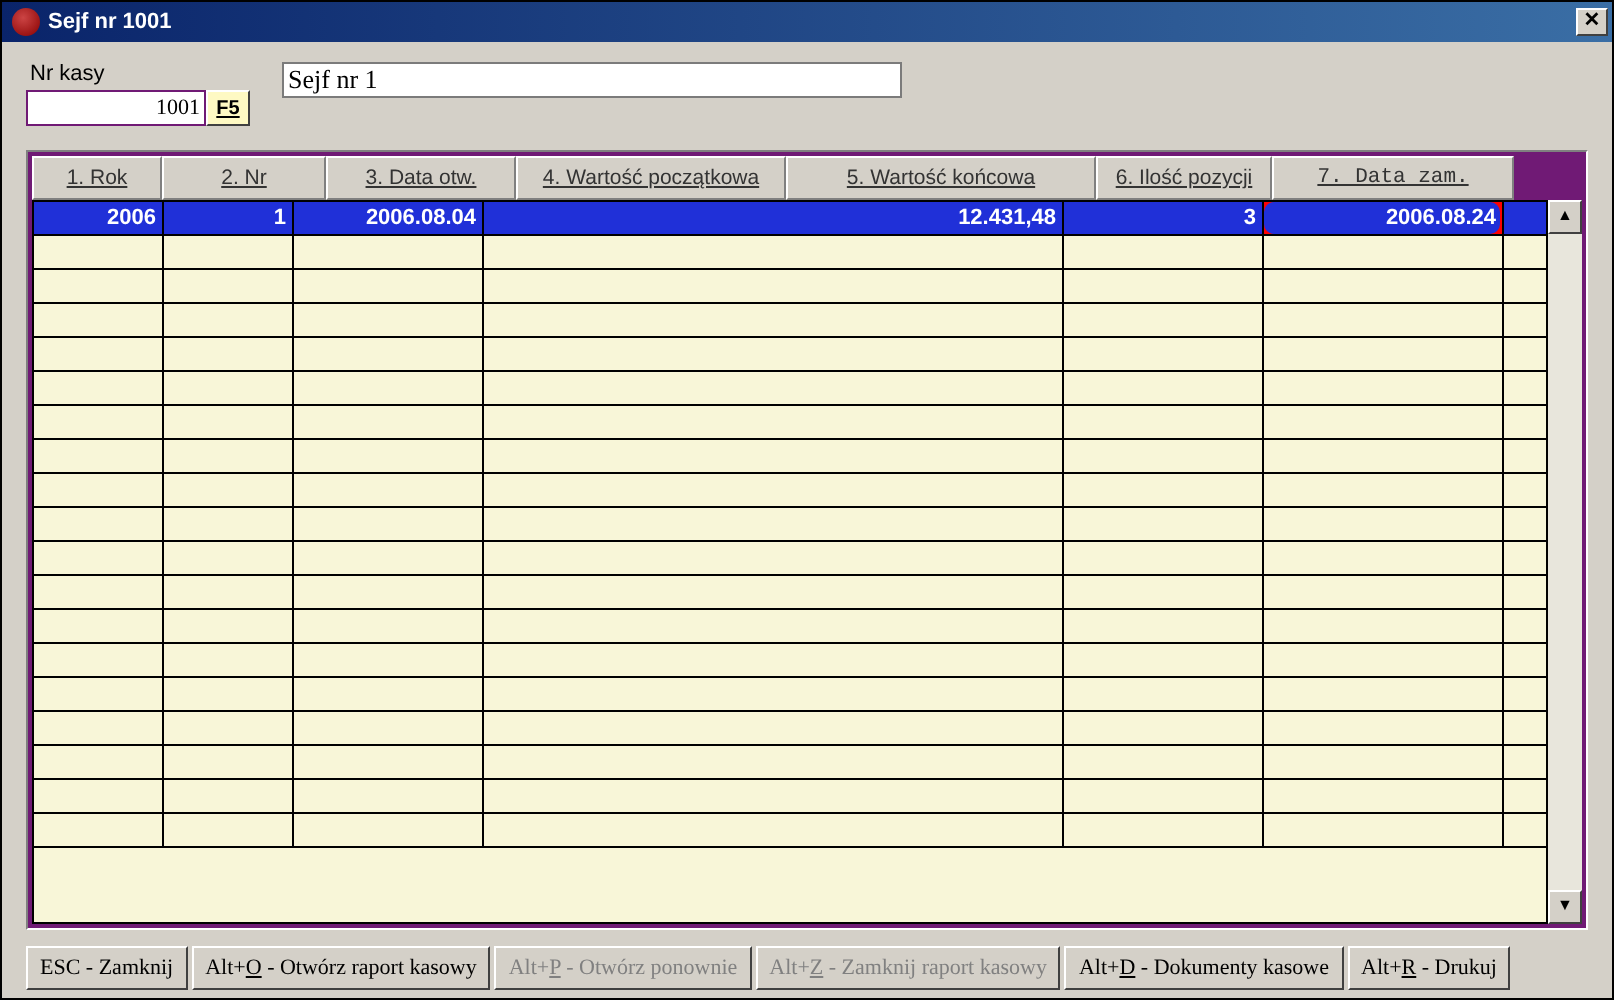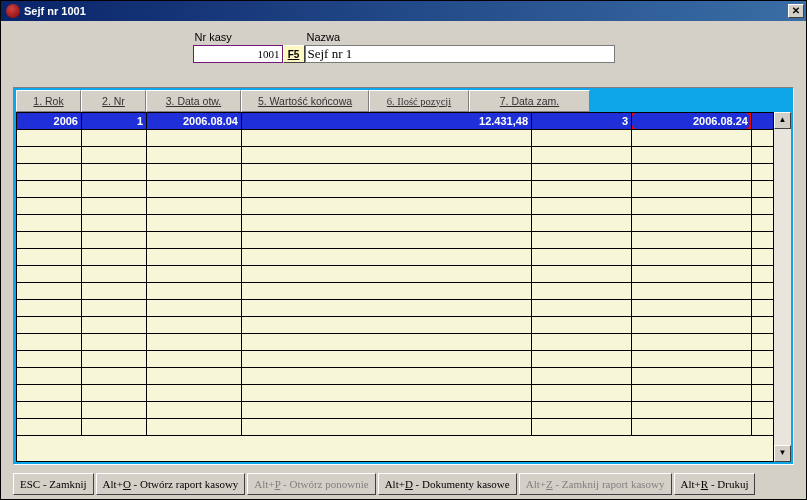--- a/index.html
+++ b/index.html
@@ -52,23 +52,22 @@
   line-height: 11px;
 }
 .content {
   flex: 1;
   padding: 10px 12px 4px 12px;
   display: flex;
   flex-direction: column;
 }
 .top-fields {
   display: flex;
-  gap: 0;
-  margin-bottom: 24px;
-  justify-content: center;
+  gap: 16px;
+  margin-bottom: 12px;
 }
 .field-group { display: flex; flex-direction: column; }
 .field-label { color: #000; margin-bottom: 2px; padding-left: 2px; }
 .field-row { display: flex; align-items: center; }
 .input-kasa {
   width: 90px;
   height: 18px;
   border: 1px solid #701a75;
   background: #fff;
   text-align: right;
@@ -95,21 +94,21 @@
   background: #fff;
   padding-left: 2px;
   font-family: Tahoma;
   font-size: 13px;
 }
 .table-area {
   flex: 1;
   border: 1px solid #808080;
   border-right-color: #fff;
   border-bottom-color: #fff;
-  background: #0ea5e9;
+  background: #701a75;
   padding: 2px;
   display: flex;
   flex-direction: column;
   position: relative;
   overflow: hidden;
 }
 .table-wrap {
   display: flex;
   flex: 1;
 }
@@ -161,26 +160,26 @@
 .grid-row.selected { background: #2030d8; color: #fff; }
 .grid-row.empty .cell { }
 .c1 { width: 65px; }
 .c2 { width: 65px; }
 .c3 { width: 95px; }
 .c4 { width: 135px; margin-top: 28px; }
 .c5 { width: 155px; }
 .c6 { width: 100px; }
 .c7 { width: 120px; position: relative; }
 .hc1 { width: 65px; }
-.hc2 { width: 65px; }
+.hc2 { width: 82px; }
 .hc3 { width: 95px; }
 .hc4 { width: 135px; }
-.hc5 { width: 128px; }
-.hc6 { width: 100px; font-family: Liberation Serif, serif; }
-.hc7 { width: 121px; }
+.hc5 { width: 155px; }
+.hc6 { width: 88px; }
+.hc7 { width: 121px; font-family: Liberation Mono, monospace; }
 .highlight-red {
   position: absolute;
   border: 3px solid #f00;
   border-radius: 8px;
   inset: -3px -2px -3px -3px;
   pointer-events: none;
   box-shadow: 0 0 1px 1px rgba(255,0,0,0.4);
 }
 .scrollbar-v {
   width: 17px;
@@ -234,37 +233,39 @@
 
     <div class="top-fields">
       <div class="field-group">
         <div class="field-label">Nr kasy</div>
         <div class="field-row">
           <input class="input-kasa" value="1001" style="">
           <button class="f5-btn">F5</button>
         </div>
       </div>
       <div class="field-group">
-        <div class="field-label">Nazwa</div>
         <input class="input-nazwa" value="Sejf nr 1" style="">
       </div>
     </div>
 
     <div class="table-area">
       <div class="table-wrap">
         <div class="grid">
           <div class="grid-header">
             <div class="hcell hc1">
                 <span>1. Rok</span>
               </div>
             <div class="hcell hc2">
                 <span>2. Nr</span>
               </div>
             <div class="hcell hc3">
                 <span>3. Data otw.</span>
+              </div>
+            <div class="hcell hc4">
+                <span>4. Wartość początkowa</span>
               </div>
             <div class="hcell hc5">
                 <span>5. Wartość końcowa</span>
               </div>
             <div class="hcell hc6">
                 <span>6. Ilość pozycji</span>
               </div>
             <div class="hcell hc7">
                 <span>7. Data zam.</span>
               </div>
@@ -451,19 +452,19 @@
           <div class="sb-track"></div>
           <div class="sb-btn">▼</div>
         </div>
       </div>
     </div>
 
     <div class="bottom-bar">
       <button class="action-btn">ESC - Zamknij</button>
       <button class="action-btn">Alt+<u>O</u> - Otwórz raport kasowy</button>
       <button class="action-btn disabled">Alt+<u>P</u> - Otwórz ponownie</button>
+      <button class="action-btn disabled">Alt+<u>Z</u> - Zamknij raport kasowy</button>
       <button class="action-btn">Alt+<u>D</u> - Dokumenty kasowe</button>
-      <button class="action-btn disabled">Alt+<u>Z</u> - Zamknij raport kasowy</button>
       <button class="action-btn">Alt+<u>R</u> - Drukuj</button>
     </div>
 
   </div>
 </div>
 
 </body></html>

